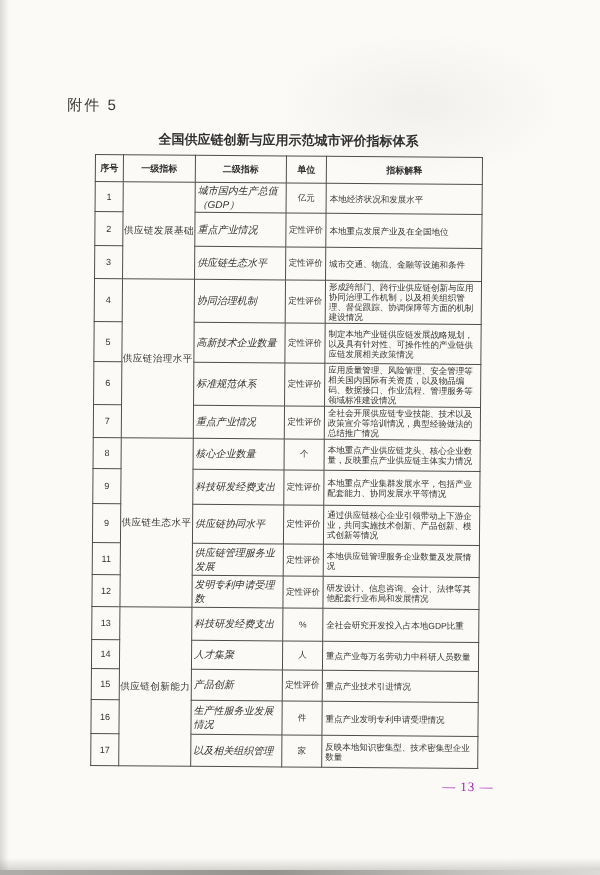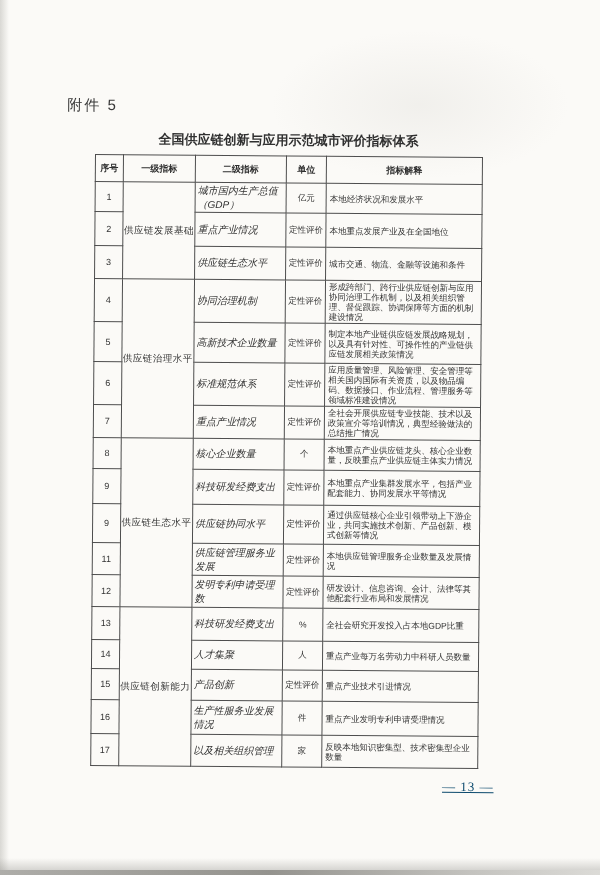--- a/index.html
+++ b/index.html
@@ -43,21 +43,21 @@
     font-size:9px; font-weight:bold; text-align:center; color:#2e2e2e;
   }
   td.c-no   { text-align:center; font-size:9px; }
   td.c-group{ text-align:center; font-size:9.5px; letter-spacing:0.5px; }
   td.c-sec  { text-align:left; font-size:10px; padding:0 2px;font-style:italic; }
   td.c-unit { text-align:center; font-size:8.5px; }
   td.c-expl { text-align:left; font-size:8.5px; line-height:10px; padding:1px 3px; }
   .page-number {
     position:absolute; left:447px; top:776px;
     font-family:"Liberation Serif", serif;
-    font-size:13px; color:#0c4a6e; letter-spacing:1px;text-decoration:underline;
+    font-size:13px; color:#a21caf; letter-spacing:1px;
   }
   .edge-left {
     position:absolute; left:0; top:0; width:9px; height:875px;
     background:linear-gradient(to right, #d9d8d4, rgba(251,250,247,0));
     pointer-events:none;
   }
   .edge-bottom-shadow {
     position:absolute; left:0; bottom:5px; width:600px; height:12px;
     background:linear-gradient(to top, rgba(118,117,112,0.28), rgba(118,117,112,0));
     pointer-events:none;

